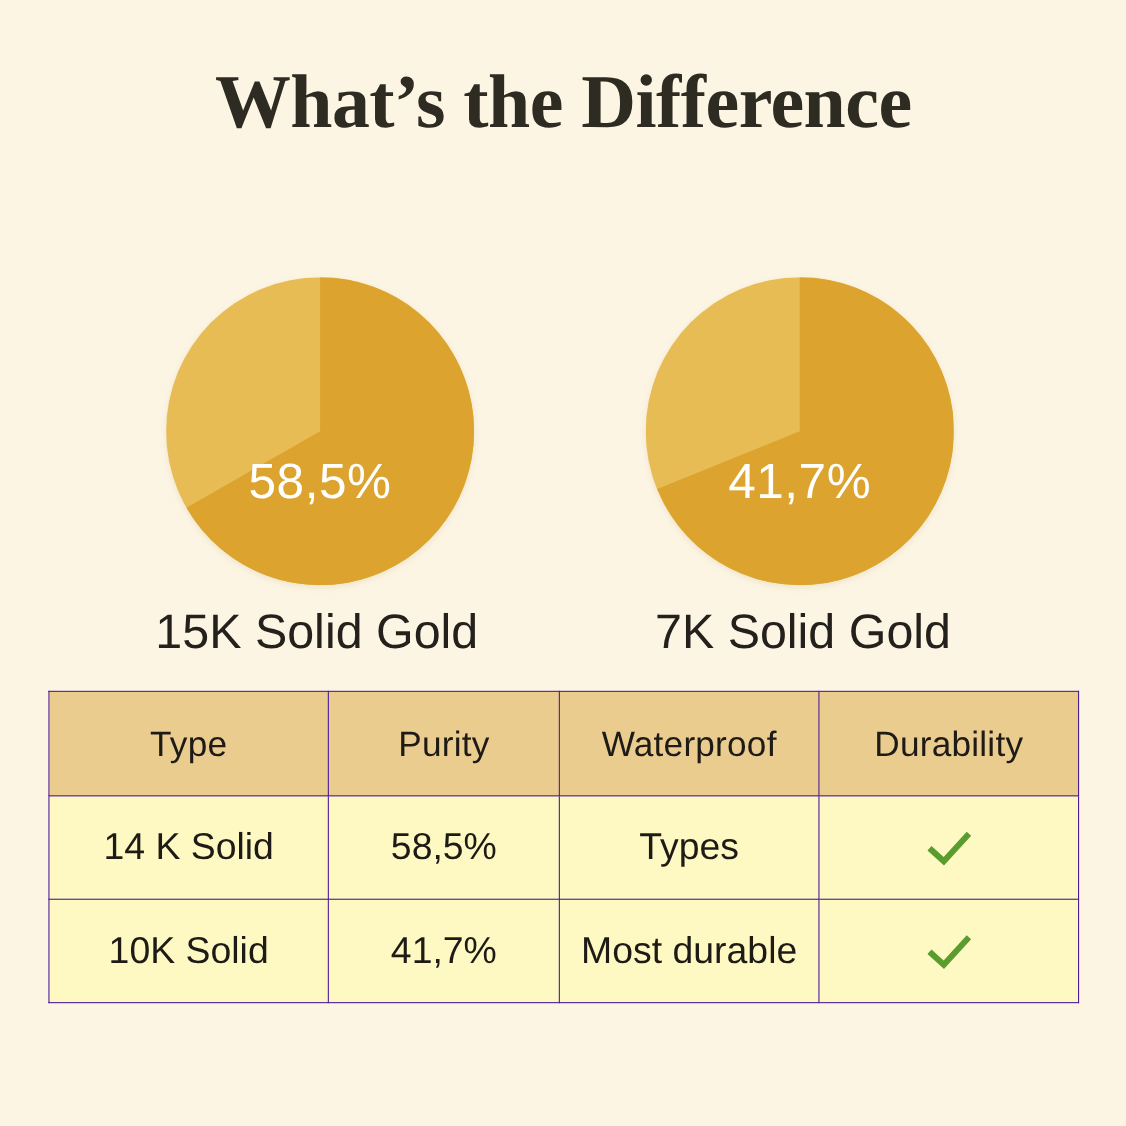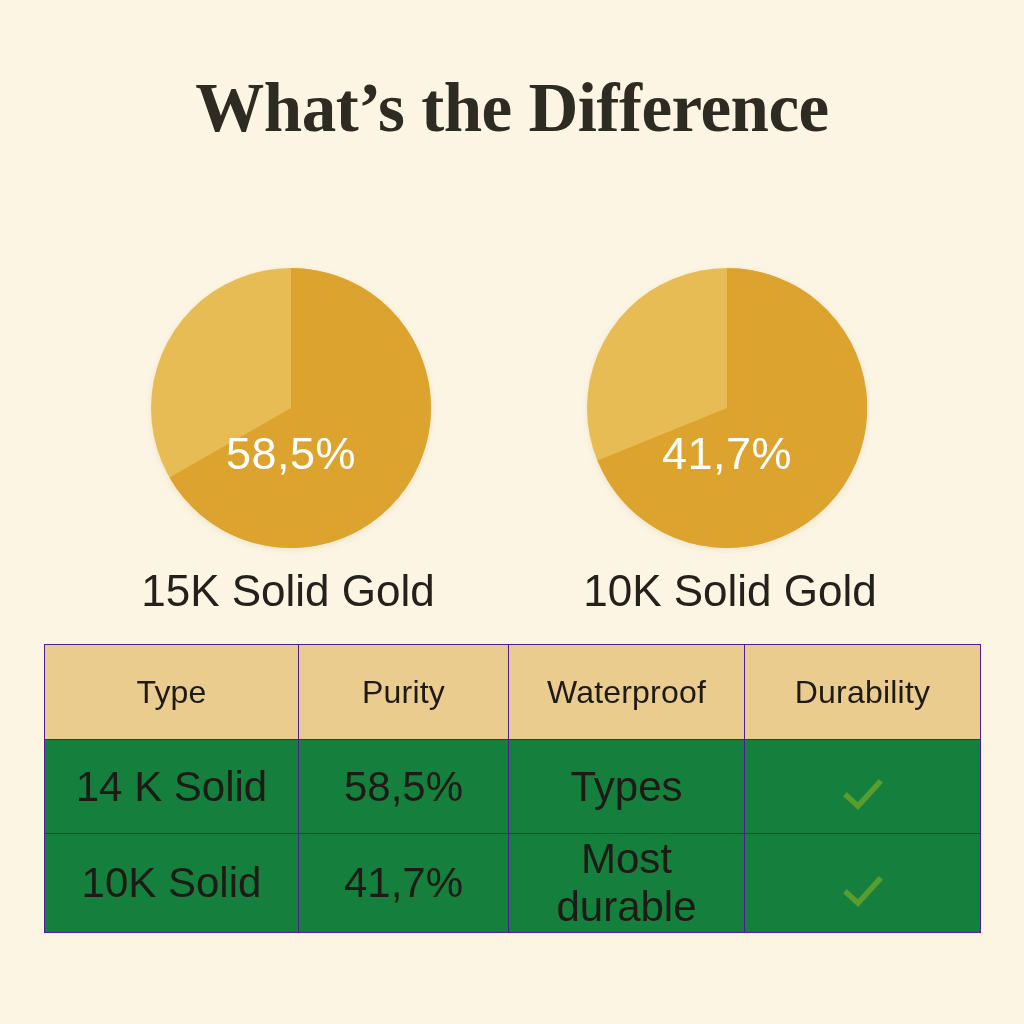--- a/index.html
+++ b/index.html
@@ -13,21 +13,20 @@
     font-family: "Liberation Sans", sans-serif;
     overflow: hidden;
     position: relative;
   }
 
   #page {
     position: absolute;
     inset: 0;
     width: 1024px;
     height: 820px;
-    margin-top: 16px;
   }
 
   
   .title-block {
     position: absolute;
     left: 0;
     top: 52px;
     width: 1024px;
     text-align: center;
   }
@@ -123,23 +122,23 @@
     font-weight: 400;
     color: #1E1B16;
   }
   .comparison-table thead th {
     background: #EBCC8F;
     height: 92px;
     font-size: 32px;
     letter-spacing: 0.2px;
   }
   .comparison-table tbody td {
-    background: #15803d;
+    background: #fef9c3;
     height: 91px;
-    font-size: 42px;
+    font-size: 34px;
   }
   .col-type       { width: 254px; }
   .col-purity     { width: 210px; }
   .col-durability { width: 236px; }
   .col-waterproof { width: 236px; }
 
   .check-icon {
     display: inline-block;
     width: 40px;
     height: 32px;
@@ -176,21 +175,21 @@
           <path d="M140,140 L140,0 A140,140 0 1,1 10.5,192.5 Z" fill="#DCA42F"></path>
         </svg>
         <div class="pie-value">41,7%</div>
       </div>
     </div>
 
   </div>
 
   <div class="captions-row">
     <div class="caption left">15K Solid Gold</div>
-    <div class="caption right">10K Solid Gold</div>
+    <div class="caption right">7K Solid Gold</div>
   </div>
 
   <table class="comparison-table">
     <colgroup>
       <col class="col-type">
       <col class="col-purity">
       <col class="col-durability">
       <col class="col-waterproof">
     </colgroup>
     <thead>

